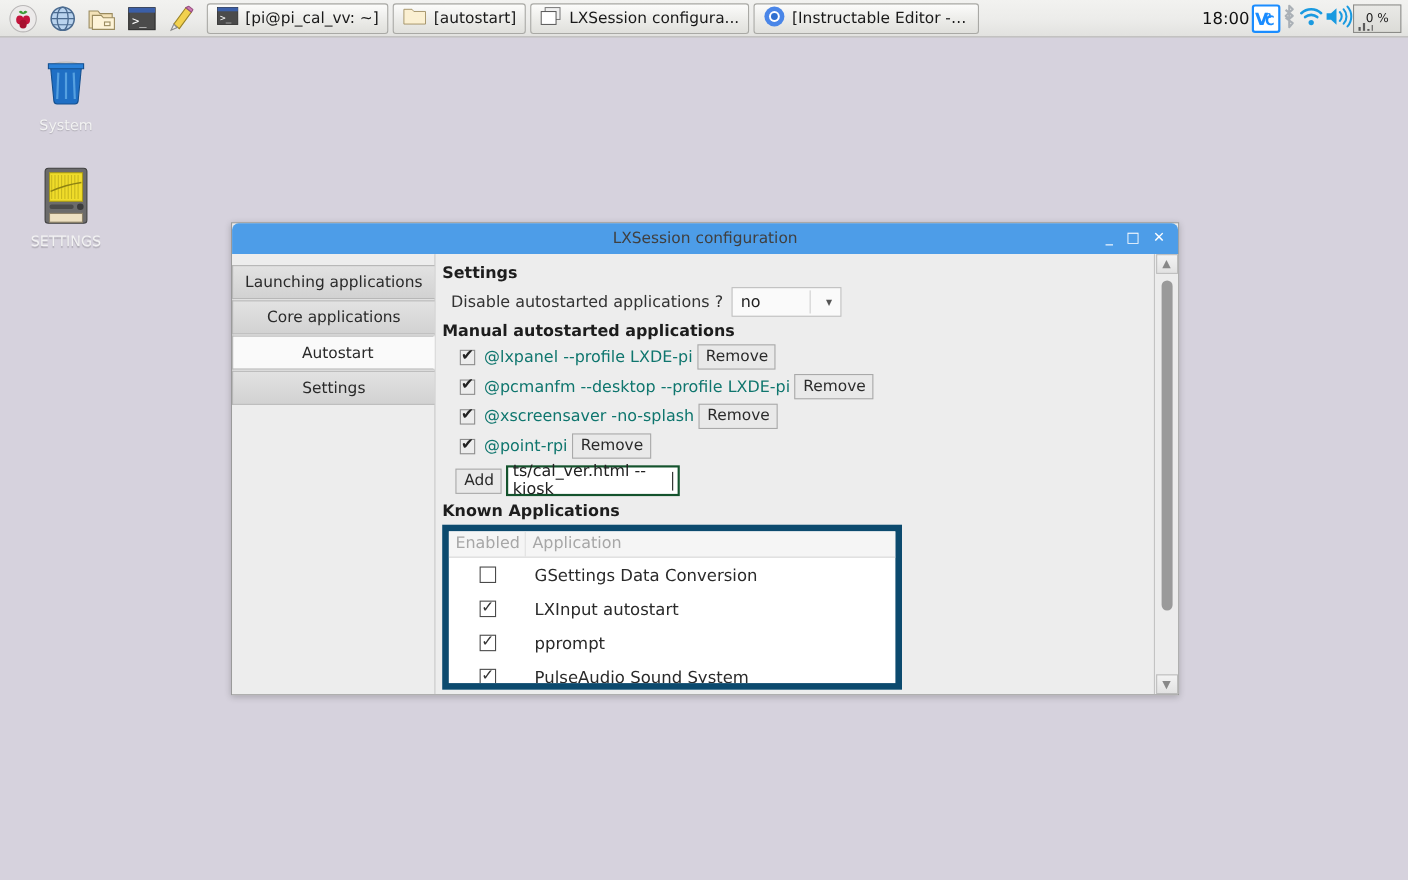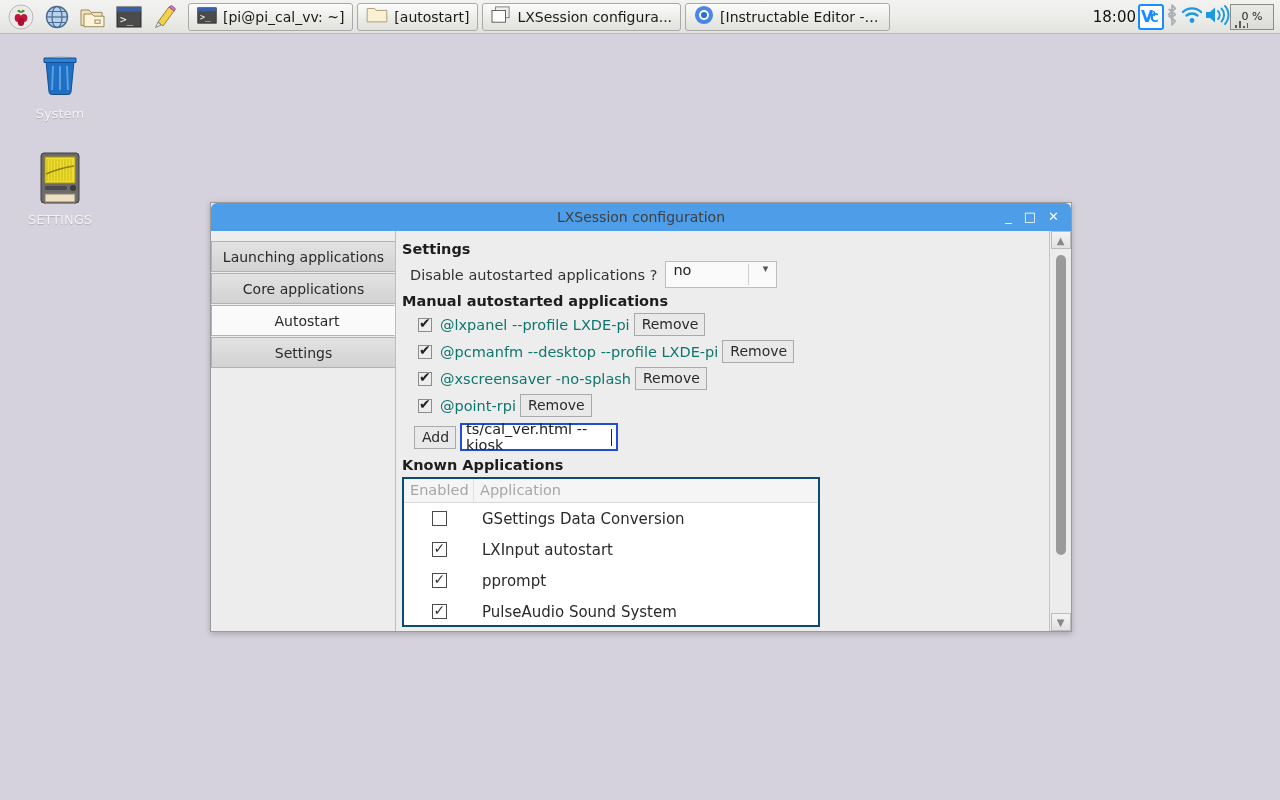--- a/index.html
+++ b/index.html
@@ -130,23 +130,23 @@
     flex: 1; min-width: 0;
     background: #ededed;
     padding: 8px 10px 0 6px;
     overflow: hidden;
     font-size: 14.5px; color: #222;
   }
   .sec-head { font-weight: bold; color: #1d1d1d; font-size: 14.5px; margin: 2px 0 4px 0; }
   .row { display: flex; align-items: center; margin-bottom: 5px; }
   .field-label { color: #333; font-size: 14.5px; padding-left: 8px; }
   .combo {
-    margin-left: 8px; width: 112px; height: 27px;
+    margin-left: 8px; width: 100px; height: 27px;
     background: #fafafa; border: 1px solid #bdbdbd;
-    display: flex; position: relative;
+    display: flex; align-items: center; position: relative;
   }
   .combo .cval { padding-left: 7px; font-size: 14.5px; color: #222; }
   .combo .cdiv { position: absolute; right: 27px; top: 2px; bottom: 2px; width: 1px; background: #cfcfcf; }
   .combo .carrow { position: absolute; right: 8px; color: #555; font-size: 11px; }
 
   .entry-row { display: flex; align-items: center; margin: 0 0 4px 16px; gap: 0; }
   .cb {
     width: 14px; height: 14px; flex: none;
     border: 1px solid #8d8d8d; background: #ededed;
     margin-right: 8px; position: relative;
@@ -158,33 +158,33 @@
   .entry-cmd { font-size: 14.5px; color: #0f766e; white-space: nowrap; }
   .btn-sm {
     margin-left: 4px; padding: 2px 6px 3px 7px;
     font-size: 14px; color: #2b2b2b;
     background: #e9e9e9; border: 1px solid #a9a9a9;
     line-height: 16px; white-space: nowrap;
   }
   .add-row { display: flex; align-items: center; margin: 6px 0 6px 8px; }
   #add-input {
     margin-left: 4px; width: 158px; height: 28px;
-    border: 2px solid #1d4ed8; background: #fff;
+    border: 2px solid #14532d; background: #fff;
     font-size: 14.5px; color: #222; padding: 0 4px;
     display: flex; align-items: center;
   }
   #add-input .caret {
     display: inline-block; width: 1px; height: 17px;
     background: #222; margin-left: 1px;
   }
 
   
   #known-table {
     margin-top: 3px;
-    border: 2px solid #0c4a6e;
+    border: 6px solid #0c4a6e;
     background: #fff;
     width: 418px;
     max-height: 150px; overflow: hidden;
   }
   #known-table .thead { display: flex; background: #f5f5f5; border-bottom: 1px solid #d8d8d8; }
   #known-table .th {
     font-size: 14.5px; color: #a7a7a7; padding: 3px 6px 4px 6px;
   }
   #known-table .th.enabled-col { width: 70px; border-right: 1px solid #e0e0e0; }
   #known-table .tr { display: flex; align-items: center; height: 31px; }

